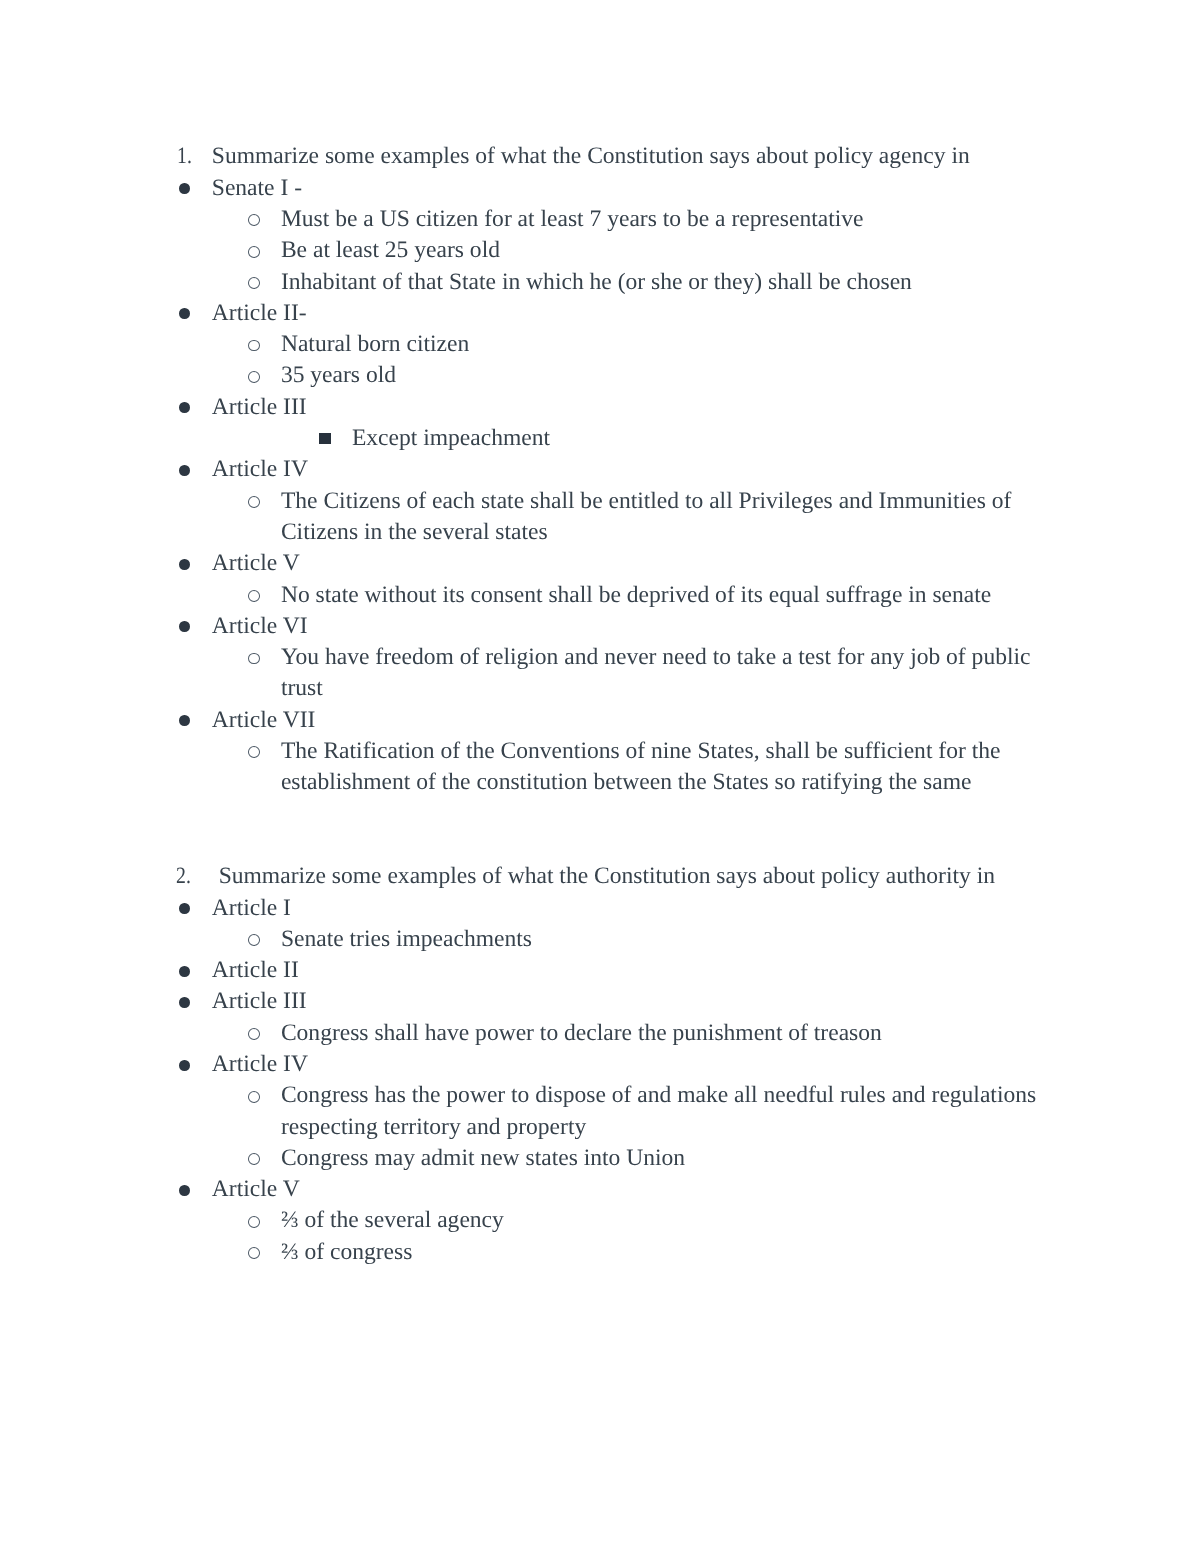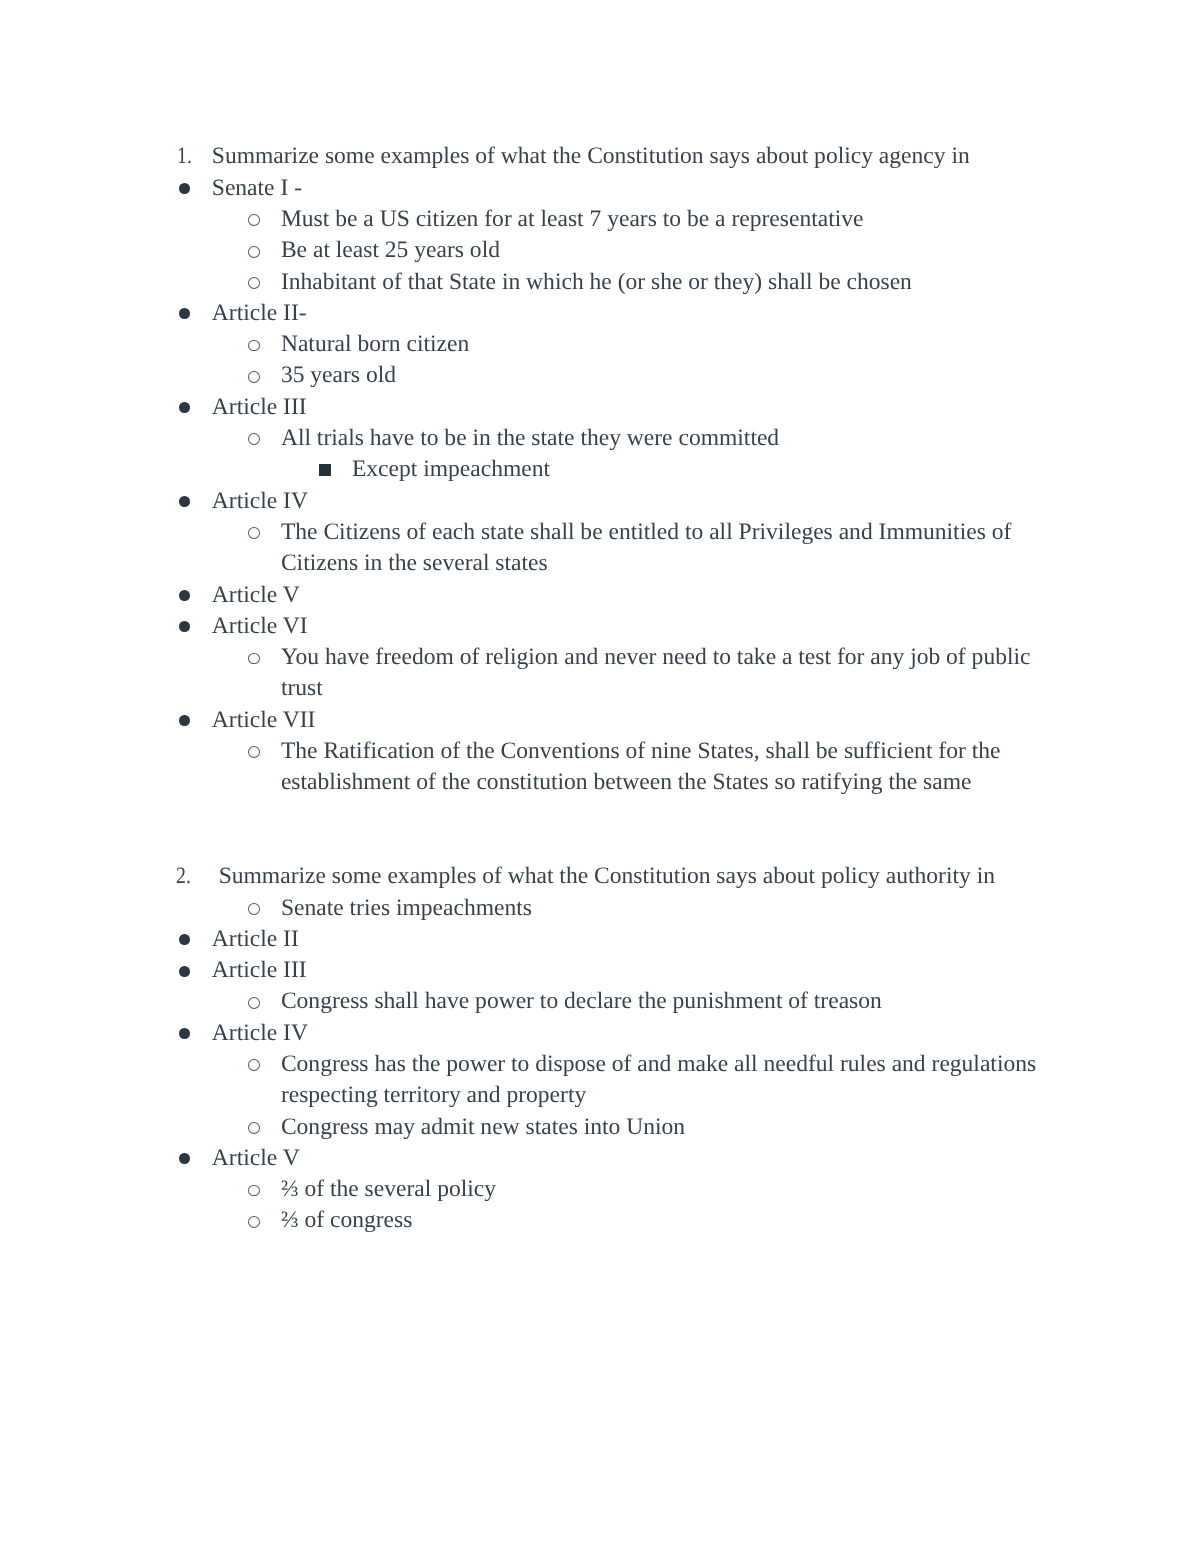--- a/index.html
+++ b/index.html
@@ -93,26 +93,20 @@
           <i class="ring" style="top: 10.4px;"></i>
         </span>
         <span class="txt">35 years old</span>
       </div>
       <div class="li lv1">
         <span class="marker" style="left: 179px; top: 0px;">
           <i class="dot" style="top: 10.6px;"></i>
         </span>
         <span class="txt">Article III</span>
       </div>
-      <div class="li lv2">
-        <span class="marker" style="left: 247.8px; top: 0px;">
-          <i class="ring" style="top: 10.4px;"></i>
-        </span>
-        <span class="txt">All trials have to be in the state they were committed</span>
-      </div>
       <div class="li lv3">
         <span class="marker" style="left: 319px; top: 0px;">
           <i class="sq" style="top: 9.5px;"></i>
         </span>
         <span class="txt">Except impeachment</span>
       </div>
       <div class="li lv1">
         <span class="marker" style="left: 179px; top: 0px;">
           <i class="dot" style="top: 10.6px;"></i>
         </span>
@@ -122,20 +116,26 @@
         <span class="marker" style="left: 247.8px; top: 0px;">
           <i class="ring" style="top: 10.4px;"></i>
         </span>
         <span class="txt">The Citizens of each state shall be entitled to all Privileges and Immunities of Citizens in the several states</span>
       </div>
       <div class="li lv1">
         <span class="marker" style="left: 179px; top: 0px;">
           <i class="dot" style="top: 10.6px;"></i>
         </span>
         <span class="txt">Article V</span>
+      </div>
+      <div class="li lv2">
+        <span class="marker" style="left: 247.8px; top: 0px;">
+          <i class="ring" style="top: 10.4px;"></i>
+        </span>
+        <span class="txt">No state without its consent shall be deprived of its equal suffrage in senate</span>
       </div>
       <div class="li lv1">
         <span class="marker" style="left: 179px; top: 0px;">
           <i class="dot" style="top: 10.6px;"></i>
         </span>
         <span class="txt">Article VI</span>
       </div>
       <div class="li lv2">
         <span class="marker" style="left: 247.8px; top: 0px;">
           <i class="ring" style="top: 10.4px;"></i>
@@ -152,20 +152,26 @@
         <span class="marker" style="left: 247.8px; top: 0px;">
           <i class="ring" style="top: 10.4px;"></i>
         </span>
         <span class="txt">The Ratification of the Conventions of nine States, shall be sufficient for the establishment of the constitution between the States so ratifying the same</span>
       </div>
       <div class="spacer"></div>
       <div class="li lv0b">
         <span class="marker num2">2.</span>
         <span class="txt">Summarize some examples of what the Constitution says about policy authority in</span>
       </div>
+      <div class="li lv1">
+        <span class="marker" style="left: 179px; top: 0px;">
+          <i class="dot" style="top: 10.6px;"></i>
+        </span>
+        <span class="txt">Article I</span>
+      </div>
       <div class="li lv2">
         <span class="marker" style="left: 247.8px; top: 0px;">
           <i class="ring" style="top: 10.4px;"></i>
         </span>
         <span class="txt">Senate tries impeachments</span>
       </div>
       <div class="li lv1">
         <span class="marker" style="left: 179px; top: 0px;">
           <i class="dot" style="top: 10.6px;"></i>
         </span>
@@ -204,21 +210,21 @@
       <div class="li lv1">
         <span class="marker" style="left: 179px; top: 0px;">
           <i class="dot" style="top: 10.6px;"></i>
         </span>
         <span class="txt">Article V</span>
       </div>
       <div class="li lv2">
         <span class="marker" style="left: 247.8px; top: 0px;">
           <i class="ring" style="top: 10.4px;"></i>
         </span>
-        <span class="txt">⅔ of the several policy</span>
+        <span class="txt">⅔ of the several agency</span>
       </div>
       <div class="li lv2">
         <span class="marker" style="left: 247.8px; top: 0px;">
           <i class="ring" style="top: 10.4px;"></i>
         </span>
         <span class="txt">⅔ of congress</span>
       </div>
     </div>
 </div>
 

